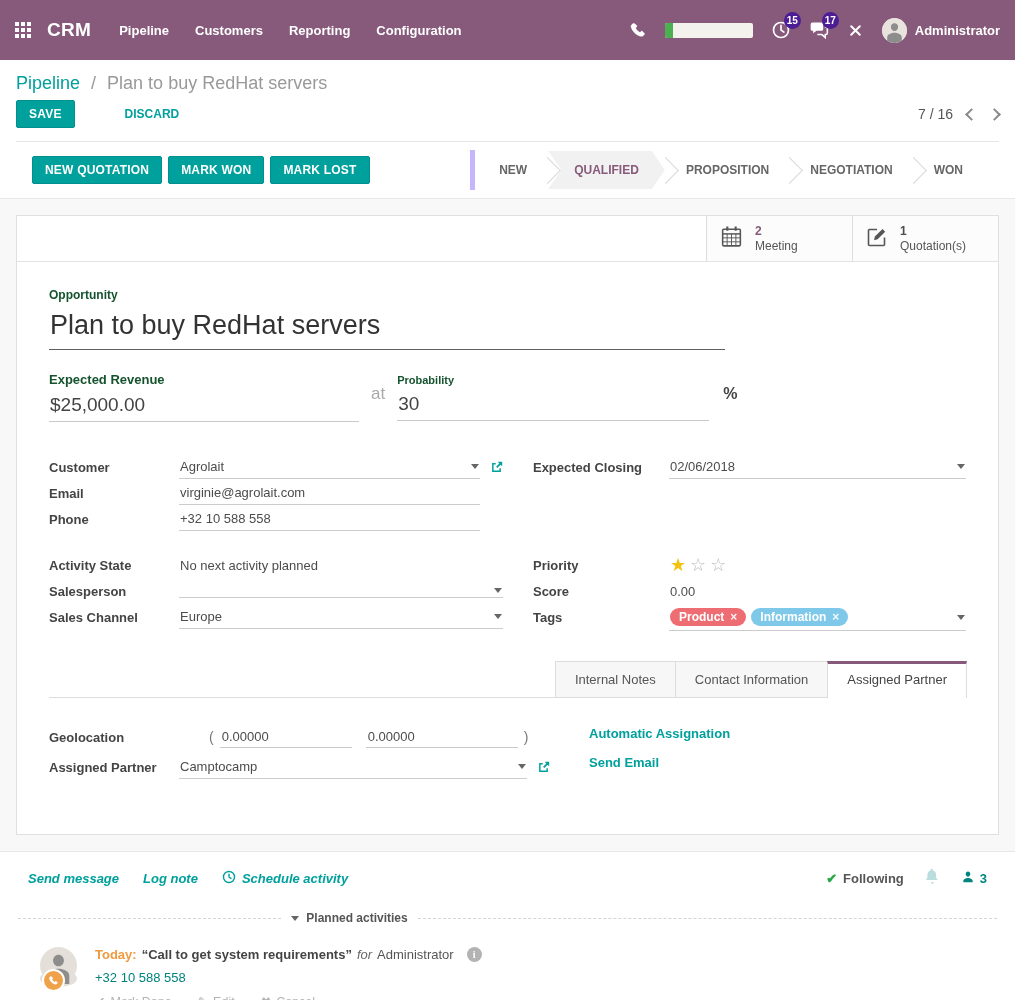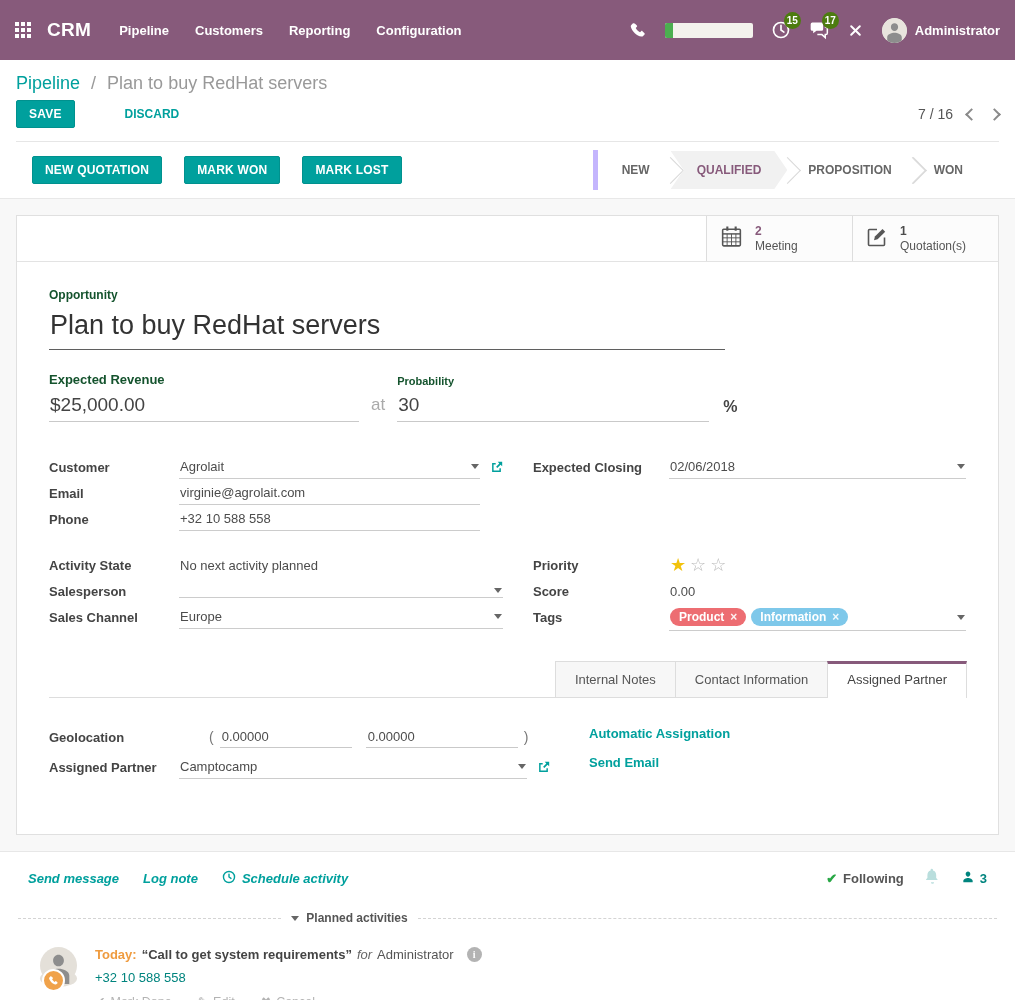--- a/index.html
+++ b/index.html
@@ -9,21 +9,21 @@
   
   .topnav { height:60px; background:#875A7B; display:flex; align-items:center; padding:0 15px; }
   .apps-icon { display:grid; grid-template-columns:repeat(3,4px); grid-gap:2px; margin-right:16px; cursor:pointer; }
   .apps-icon span { width:4px; height:4px; background:#fff; }
   .brand { color:#fff; font-size:19px; font-weight:bold; letter-spacing:.3px; margin-right:28px; cursor:pointer; }
   .nav-menu { display:flex; gap:26px; }
   .nav-menu .nav-item { color:#fff; font-size:13px; font-weight:600; cursor:pointer; }
   .nav-right { margin-left:auto; display:flex; align-items:center; gap:18px; }
   .nav-ico { position:relative; display:flex; align-items:center; cursor:pointer; }
   .badge { position:absolute; top:-8px; right:-10px; min-width:17px; height:17px; border-radius:9px;
-           background:#4d7c0f; color:#fff; font-size:10px; font-weight:bold; display:flex; align-items:center;
+           background:#4c1d95; color:#fff; font-size:10px; font-weight:bold; display:flex; align-items:center;
            justify-content:center; padding:0 3px; }
   .progress { width:88px; height:15px; background:#f4f2ed; border-radius:2px; overflow:hidden; cursor:pointer; }
   .progress .fill { width:9%; height:100%; background:#4caf50; }
   .user-chip { display:flex; align-items:center; gap:8px; cursor:pointer; }
   .avatar-sm { width:25px; height:25px; border-radius:50%; overflow:hidden; background:#e8e4dd; }
   .user-name { color:#fff; font-size:13px; font-weight:600; }
 
   
   .cp { background:#fff; padding:13px 16px 0; }
   .breadcrumb { font-size:18px; }
@@ -35,21 +35,21 @@
               font-size:12px; font-weight:bold; padding:6px 12px; cursor:pointer; letter-spacing:.2px;
               font-family:"Liberation Sans",sans-serif; }
   .link-discard { color:#00A09D; font-size:12px; font-weight:bold; margin-left:18px; cursor:pointer; }
   .pager { margin-left:auto; display:flex; align-items:center; gap:14px; }
   .pager-value { font-size:14px; color:#555; }
   .pg-chev { width:9px; height:9px; border-left:2px solid #8a8a8a; border-bottom:2px solid #8a8a8a;
              display:inline-block; cursor:pointer; }
   .pg-prev { transform:rotate(45deg); }
   .pg-next { transform:rotate(225deg); }
   .cp-row3 { border-top:1px solid #e6e6e6; display:flex; align-items:center; padding:8px 16px; }
-  .hdr-buttons { display:flex; gap:22px; }
+  .hdr-buttons { display:flex; gap:6px; }
   .statusbar { margin-left:auto; display:flex; align-items:center; border-left:5px solid #c4b5fd; padding-left:4px; height:40px; }
   .stage { font-size:12px; font-weight:600; color:#666; padding:0 20px; line-height:38px; cursor:pointer; white-space:nowrap; }
   .stage.active { background:#f1f1f1; color:#875A7B; font-weight:bold;
     clip-path:polygon(13px 50%, 0 0, calc(100% - 13px) 0, 100% 50%, calc(100% - 13px) 100%, 0 100%); padding:0 26px; }
   .sb-sep { width:19px; height:19px; border-top:1px solid #d8d8d8; border-right:1px solid #d8d8d8;
             transform:rotate(45deg); margin:0 -9px; flex-shrink:0; }
 
   
   .content-bg { background:#f8f8f8; border-top:1px solid #e8e8e8; padding:16px; }
   .sheet { background:#fff; border:1px solid #e0e0e0; }
@@ -59,21 +59,21 @@
   .stat-num { font-size:12px; font-weight:bold; line-height:1.25; }
   .stat-num.purple { color:#875A7B; }
   .stat-num.dark { color:#4c4c4c; }
   .stat-lbl { font-size:12px; color:#555; line-height:1.25; }
 
   .sheet-body { padding:26px 32px 46px; }
   .small-label { font-size:12px; font-weight:bold; color:#14532d; }
   .title-input { display:block; width:676px; border:none; border-bottom:1px solid #5f5f5f; outline:none;
                  font-size:27px; color:#333; padding:6px 1px 8px; margin-top:2px; font-family:"Liberation Sans",sans-serif; }
 
-  .rev-row { display:flex; align-items:flex-end; margin-top:22px; }
+  .rev-row { display:flex; align-items:center; margin-top:22px; }
   .fld-stack { display:flex; flex-direction:column; gap:5px; }
   .u-input { border:none; border-bottom:1px solid #c9c9c9; outline:none; font-size:19px; color:#444;
              padding:2px 1px 5px; font-family:"Liberation Sans",sans-serif; background:transparent; }
   .at-word { color:#aaa; font-size:17px; margin:0 12px; padding-bottom:7px; }
   .pct { font-size:16px; font-weight:bold; color:#444; margin-left:14px; padding-bottom:6px; }
 
   .fields-grid { display:flex; margin-top:32px; }
   .col { display:flex; flex-direction:column; }
   .col-left  { width:455px; margin-right:30px; }
   .col-right { width:434px; }
@@ -231,20 +231,21 @@
       <button class="btn-teal">MARK WON</button>
       <button class="btn-teal">MARK LOST</button>
     </div>
     <div class="statusbar">
       <span class="stage">NEW</span>
       <span class="sb-sep"></span>
       <span class="stage active">QUALIFIED</span>
       <span class="sb-sep"></span>
       <span class="stage">PROPOSITION</span>
       <span class="sb-sep"></span>
+      <span class="stage">NEGOTIATION</span>
       <span class="sb-sep"></span>
       <span class="stage">WON</span>
     </div>
   </div>
 </div>
 
 <div class="content-bg">
   <div class="sheet">
     <div class="sheet-band">
       <div class="stat-btn">

